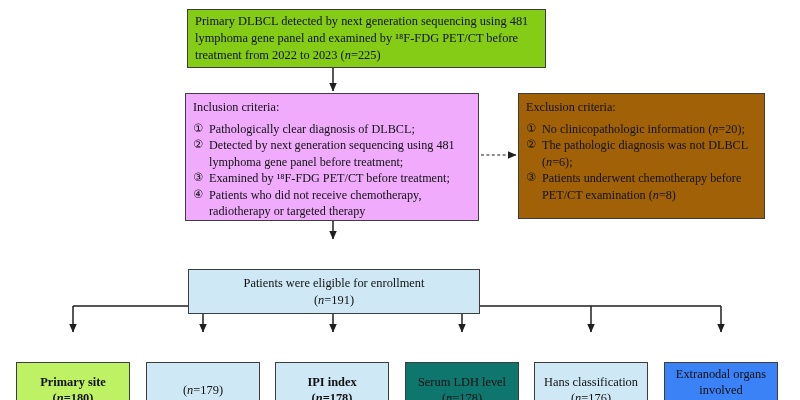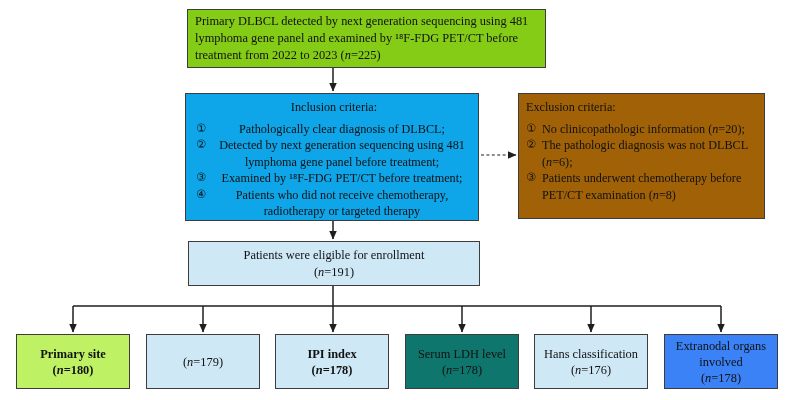--- a/index.html
+++ b/index.html
@@ -21,20 +21,21 @@
     background: #cfe8f6;
     border: 1.5px solid #3d3d3d;
     box-sizing: border-box;
     font-size: 12.4px;
     line-height: 16.5px;
   }
   .box.centered {
     display: flex; flex-direction: column;
     align-items: center; justify-content: center;
     text-align: center;
+    margin-top: 28px;
   }
   #top-box {
     left: 187px; top: 9px; width: 359px; height: 59px;
     padding: 3px 7px; line-height: 17px;
   }
   #inclusion-box {
     left: 185px; top: 93px; width: 294px; height: 128px;
     padding: 5px 3px 4px 7px; font-size: 12.2px;
   }
   #exclusion-box {
@@ -83,21 +84,21 @@
     <line x1="73" y1="306" x2="73" y2="332" stroke="#1f1f1f" stroke-width="1.5" marker-end="url(#ah)"></line>
     <line x1="203" y1="306" x2="203" y2="332" stroke="#1f1f1f" stroke-width="1.5" marker-end="url(#ah)"></line>
     <line x1="333" y1="306" x2="333" y2="332" stroke="#1f1f1f" stroke-width="1.5" marker-end="url(#ah)"></line>
     <line x1="462" y1="306" x2="462" y2="332" stroke="#1f1f1f" stroke-width="1.5" marker-end="url(#ah)"></line>
     <line x1="591" y1="306" x2="591" y2="332" stroke="#1f1f1f" stroke-width="1.5" marker-end="url(#ah)"></line>
     <line x1="721" y1="306" x2="721" y2="332" stroke="#1f1f1f" stroke-width="1.5" marker-end="url(#ah)"></line>
   </svg>
 
   <div class="box" id="top-box" style="background: #84cc16; border-color: rgb(61, 61, 61); color: rgb(17, 17, 17);">Primary DLBCL detected by next generation sequencing using 481 lymphoma gene panel and examined by ¹⁸F-FDG PET/CT before treatment from 2022 to 2023 (<i>n</i>=225)</div>
 
-  <div class="box" id="inclusion-box" style="background: #0ea5e9; border-color: rgb(61, 61, 61); color: rgb(17, 17, 17); text-align: center;">
+  <div class="box" id="inclusion-box" style="background: #f0abfc; border-color: rgb(61, 61, 61); color: rgb(17, 17, 17);">
     <div class="criteria-title">Inclusion criteria:</div>
     <div class="criteria-item">
       <span class="marker">①</span>
       <span class="item-text">Pathologically clear diagnosis of DLBCL;</span>
     </div>
     <div class="criteria-item">
       <span class="marker">②</span>
       <span class="item-text">Detected by next generation sequencing using 481 lymphoma gene panel before treatment;</span>
     </div>
     <div class="criteria-item">

